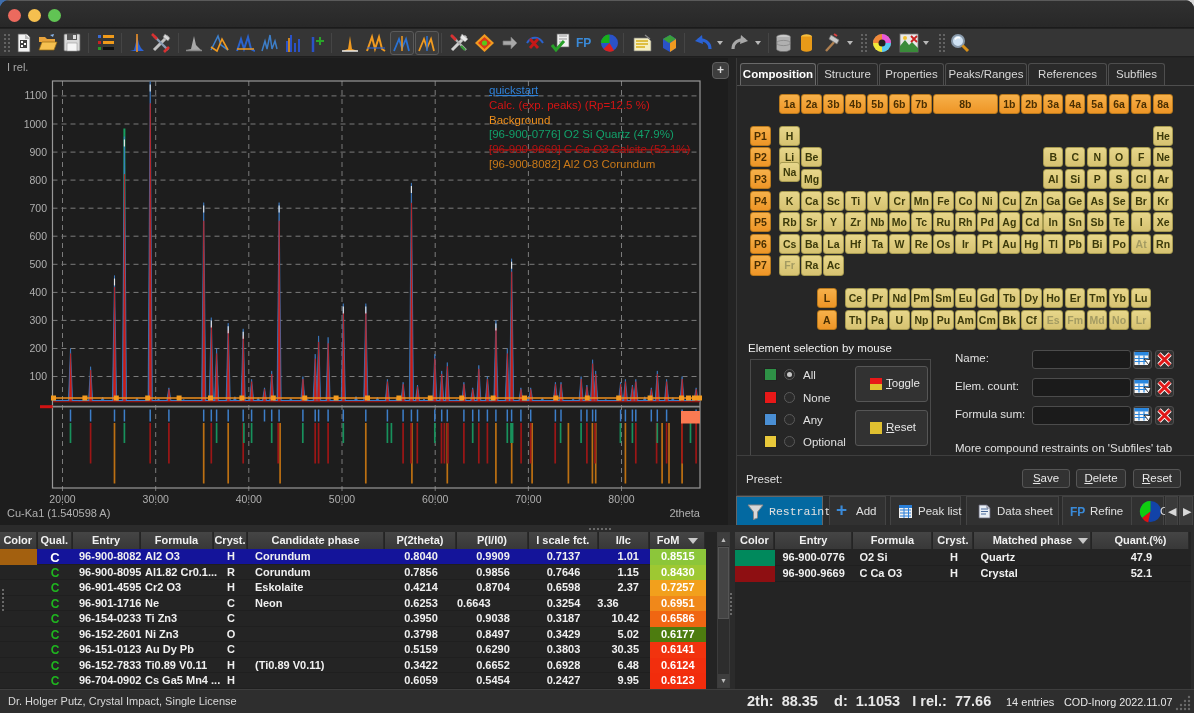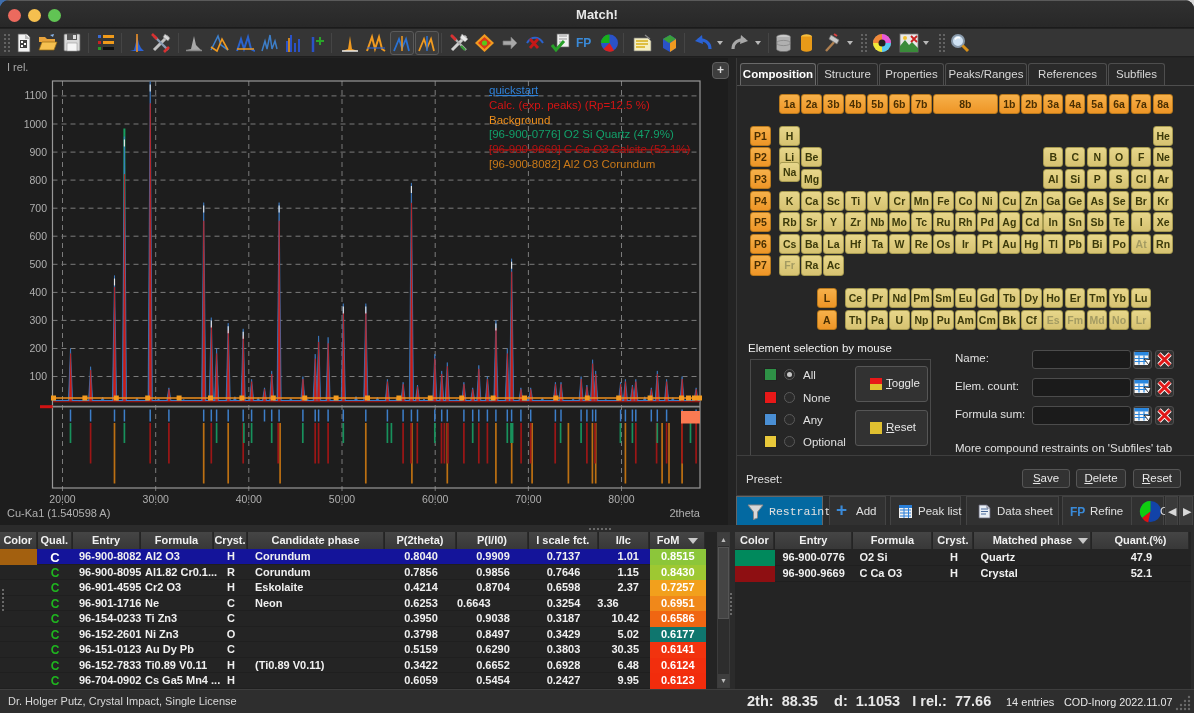--- a/index.html
+++ b/index.html
@@ -60,21 +60,20 @@
 .rtab { position:absolute; top:438px; height:30px; background:#313131; border:1px solid #444;
   color:#e0e0e0; font-size:11.5px; white-space:nowrap; }
 .rtab.act2 { background:#0369a1; border-color:#666;font-family:Liberation Mono, monospace; }
 .rtab.arr { background:#3a3a3a; }
 </style></head><body>
 <div id="win">
   <div id="title">
     <div class="tl" style="left:8px;background:#ec6a5e"></div>
     <div class="tl" style="left:28px;background:#f5bf4f"></div>
     <div class="tl" style="left:48px;background:#61c454"></div>
-    <span>Match!</span>
   </div>
   <div id="tbar">
       <svg style="left:3px;top:4px" width="8" height="20" viewBox="0 0 8 20">
         <circle cx="2" cy="2" r="1.1" fill="#6f6f6f"></circle>
         <circle cx="2" cy="6" r="1.1" fill="#6f6f6f"></circle>
         <circle cx="2" cy="10" r="1.1" fill="#6f6f6f"></circle>
         <circle cx="2" cy="14" r="1.1" fill="#6f6f6f"></circle>
         <circle cx="2" cy="18" r="1.1" fill="#6f6f6f"></circle>
         <circle cx="6" cy="2" r="1.1" fill="#6f6f6f"></circle>
         <circle cx="6" cy="6" r="1.1" fill="#6f6f6f"></circle>
@@ -727,21 +726,21 @@
         <div class="tr" style="top:94.5px">
           <div class="c qg" style="left:37.5px;width:35px;text-align:center">C</div>
           <div class="c" style="left:79px">96-152-2601</div>
           <div class="c" style="left:145px">Ni Zn3</div>
           <div class="c" style="left:214px;width:34px;text-align:center">O</div>
           <div class="c" style="left:255px"></div>
           <div class="c" style="left:385px;width:72px;text-align:center">0.3798</div>
           <div class="c" style="left:457px;width:72px;text-align:center">0.8497</div>
           <div class="c" style="left:529px;width:69px;text-align:center">0.3429</div>
           <div class="c" style="left:577px;width:62px;text-align:right">5.02</div>
-          <div class="fom" style="background:#0f766e">0.6177</div>
+          <div class="fom" style="background:#4d7c0f">0.6177</div>
         </div>
         <div class="tr" style="top:110.0px">
           <div class="c qg" style="left:37.5px;width:35px;text-align:center">C</div>
           <div class="c" style="left:79px">96-151-0123</div>
           <div class="c" style="left:145px">Au Dy Pb</div>
           <div class="c" style="left:214px;width:34px;text-align:center">C</div>
           <div class="c" style="left:255px"></div>
           <div class="c" style="left:385px;width:72px;text-align:center">0.5159</div>
           <div class="c" style="left:457px;width:72px;text-align:center">0.6290</div>
           <div class="c" style="left:529px;width:69px;text-align:center">0.3803</div>

